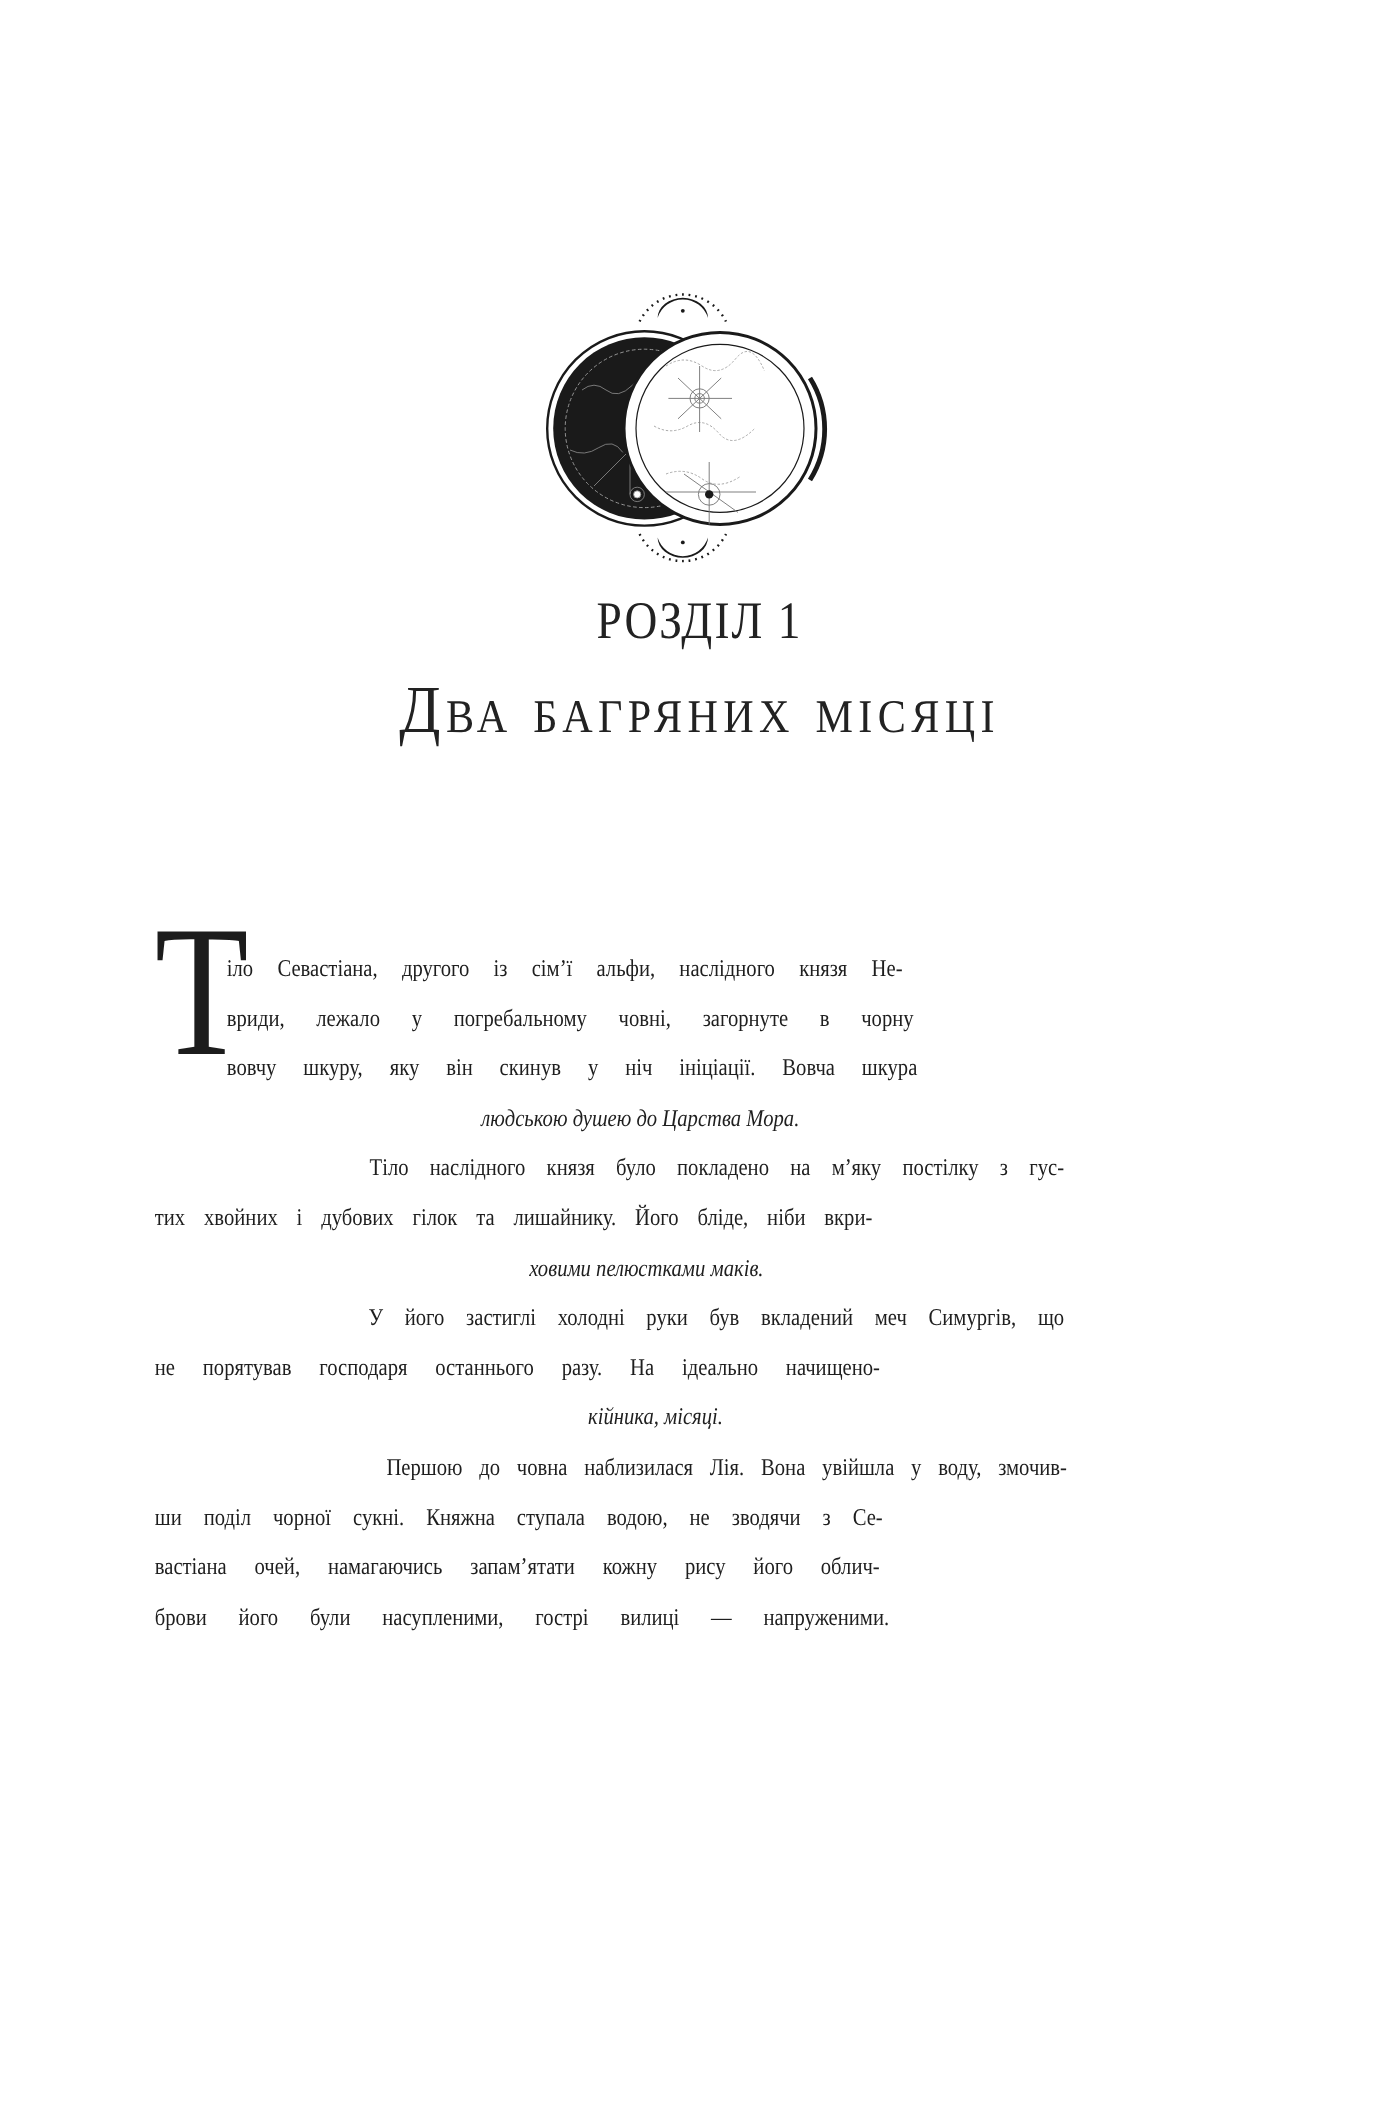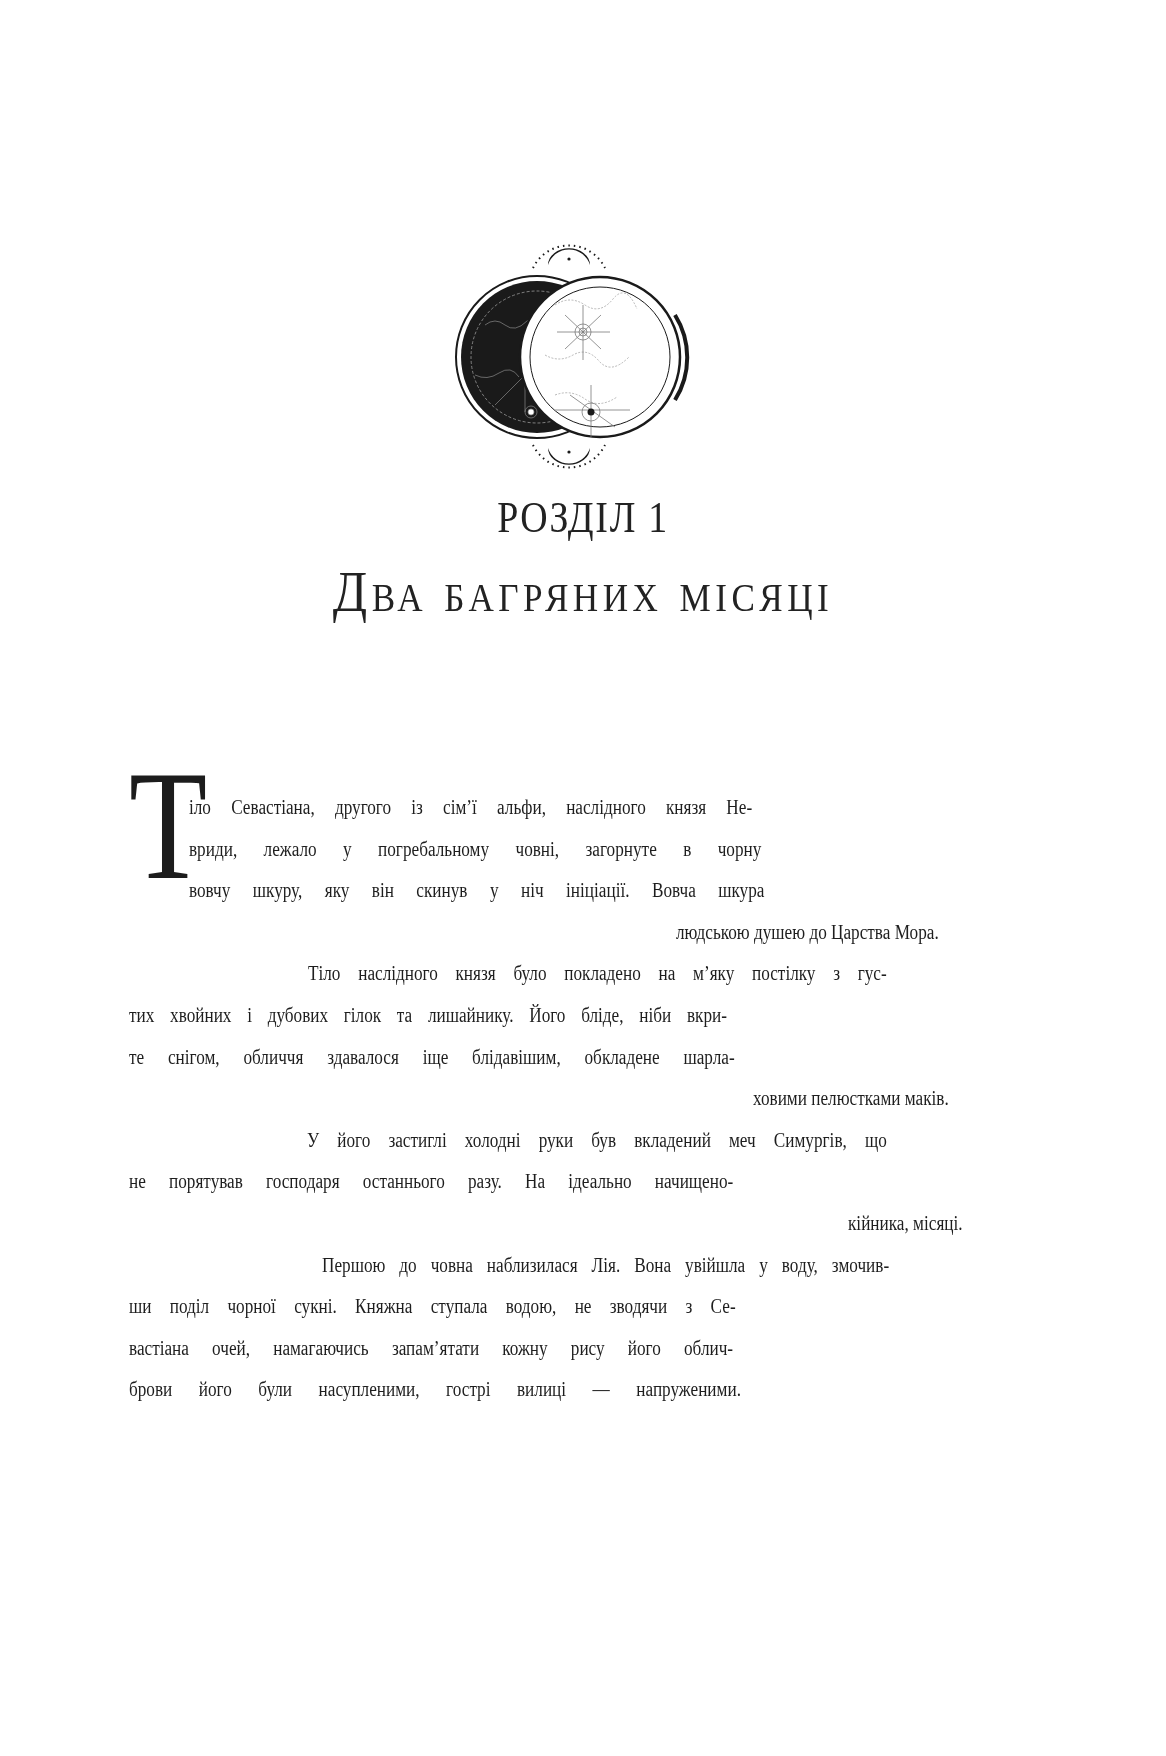--- a/index.html
+++ b/index.html
@@ -2,21 +2,21 @@
 <html><head>
 <meta charset="utf-8">
 <style>
   html, body { margin: 0; padding: 0; background: #ffffff; }
   body { width: 1166px; height: 1756px; position: relative; overflow: hidden; font-family: "Liberation Serif", "DejaVu Serif", serif; color: #1e1e1e; }
   .emblem { position: absolute; left: 405px; top: 205px; width: 360px; height: 265px; }
   .chapter-label { position: absolute; top: 492px; left: 0; width: 1166px; text-align: center; font-size: 44px; letter-spacing: 2px; font-weight: normal; color: #222; transform: scaleX(0.86); transform-origin: 50% 50%; }
   .chapter-title { position: absolute; top: 560px; left: 0; width: 1166px; text-align: center; font-size: 56px; letter-spacing: 5px; font-variant: small-caps; color: #222; transform: scaleX(0.9); transform-origin: 50% 50%; }
   .body-text { position: absolute; left: 129px; top: 757px; width: 852px; font-size: 20px; line-height: 41.6px; margin-top: 30px; }
   .line { white-space: nowrap; display: flex; justify-content: space-between; height: 41.6px; }
-  .line.last { justify-content: flex-end; }
+  .line.last { justify-content: center; font-style: italic; }
   .line.indent { padding-left: 33px; justify-content: flex-end; }
   .line.dc { padding-left: 60px; }
   .dropcap { position: absolute; left: 129px; top: 766px; font-size: 156px; line-height: 120px; color: #1c1c1c; transform: scaleX(0.82); transform-origin: 0 0; }
   .line .txt { transform: scaleX(0.86); transform-origin: 0 50%; display: inline-block; white-space: nowrap; }
 </style>
 </head>
 <body>
 
 <svg class="emblem" viewBox="0 0 360 265" xmlns="http://www.w3.org/2000/svg">
 
@@ -77,23 +77,20 @@
   <div class="line last">
       <span class="txt">людською душею до Царства Мора.</span>
     </div>
 
   <div class="line indent">
       <span class="txt" style="word-spacing: 15.5917px;">Тіло наслідного князя було покладено на м’яку постілку з гус-</span>
     </div>
   <div class="line">
       <span class="txt" style="word-spacing: 13.2698px;">тих хвойних і дубових гілок та лишайнику. Його бліде, ніби вкри-</span>
     </div>
-  <div class="line">
-      <span class="txt" style="word-spacing: 22.6711px;">те снігом, обличчя здавалося іще блідавішим, обкладене шарла-</span>
-    </div>
   <div class="line last">
       <span class="txt">ховими пелюстками маків.</span>
     </div>
 
   <div class="line indent">
       <span class="txt" style="word-spacing: 16.0362px;">У його застиглі холодні руки був вкладений меч Симургів, що</span>
     </div>
   <div class="line">
       <span class="txt" style="word-spacing: 21.9568px;">не порятував господаря останнього разу. На ідеально начищено-</span>
     </div>

